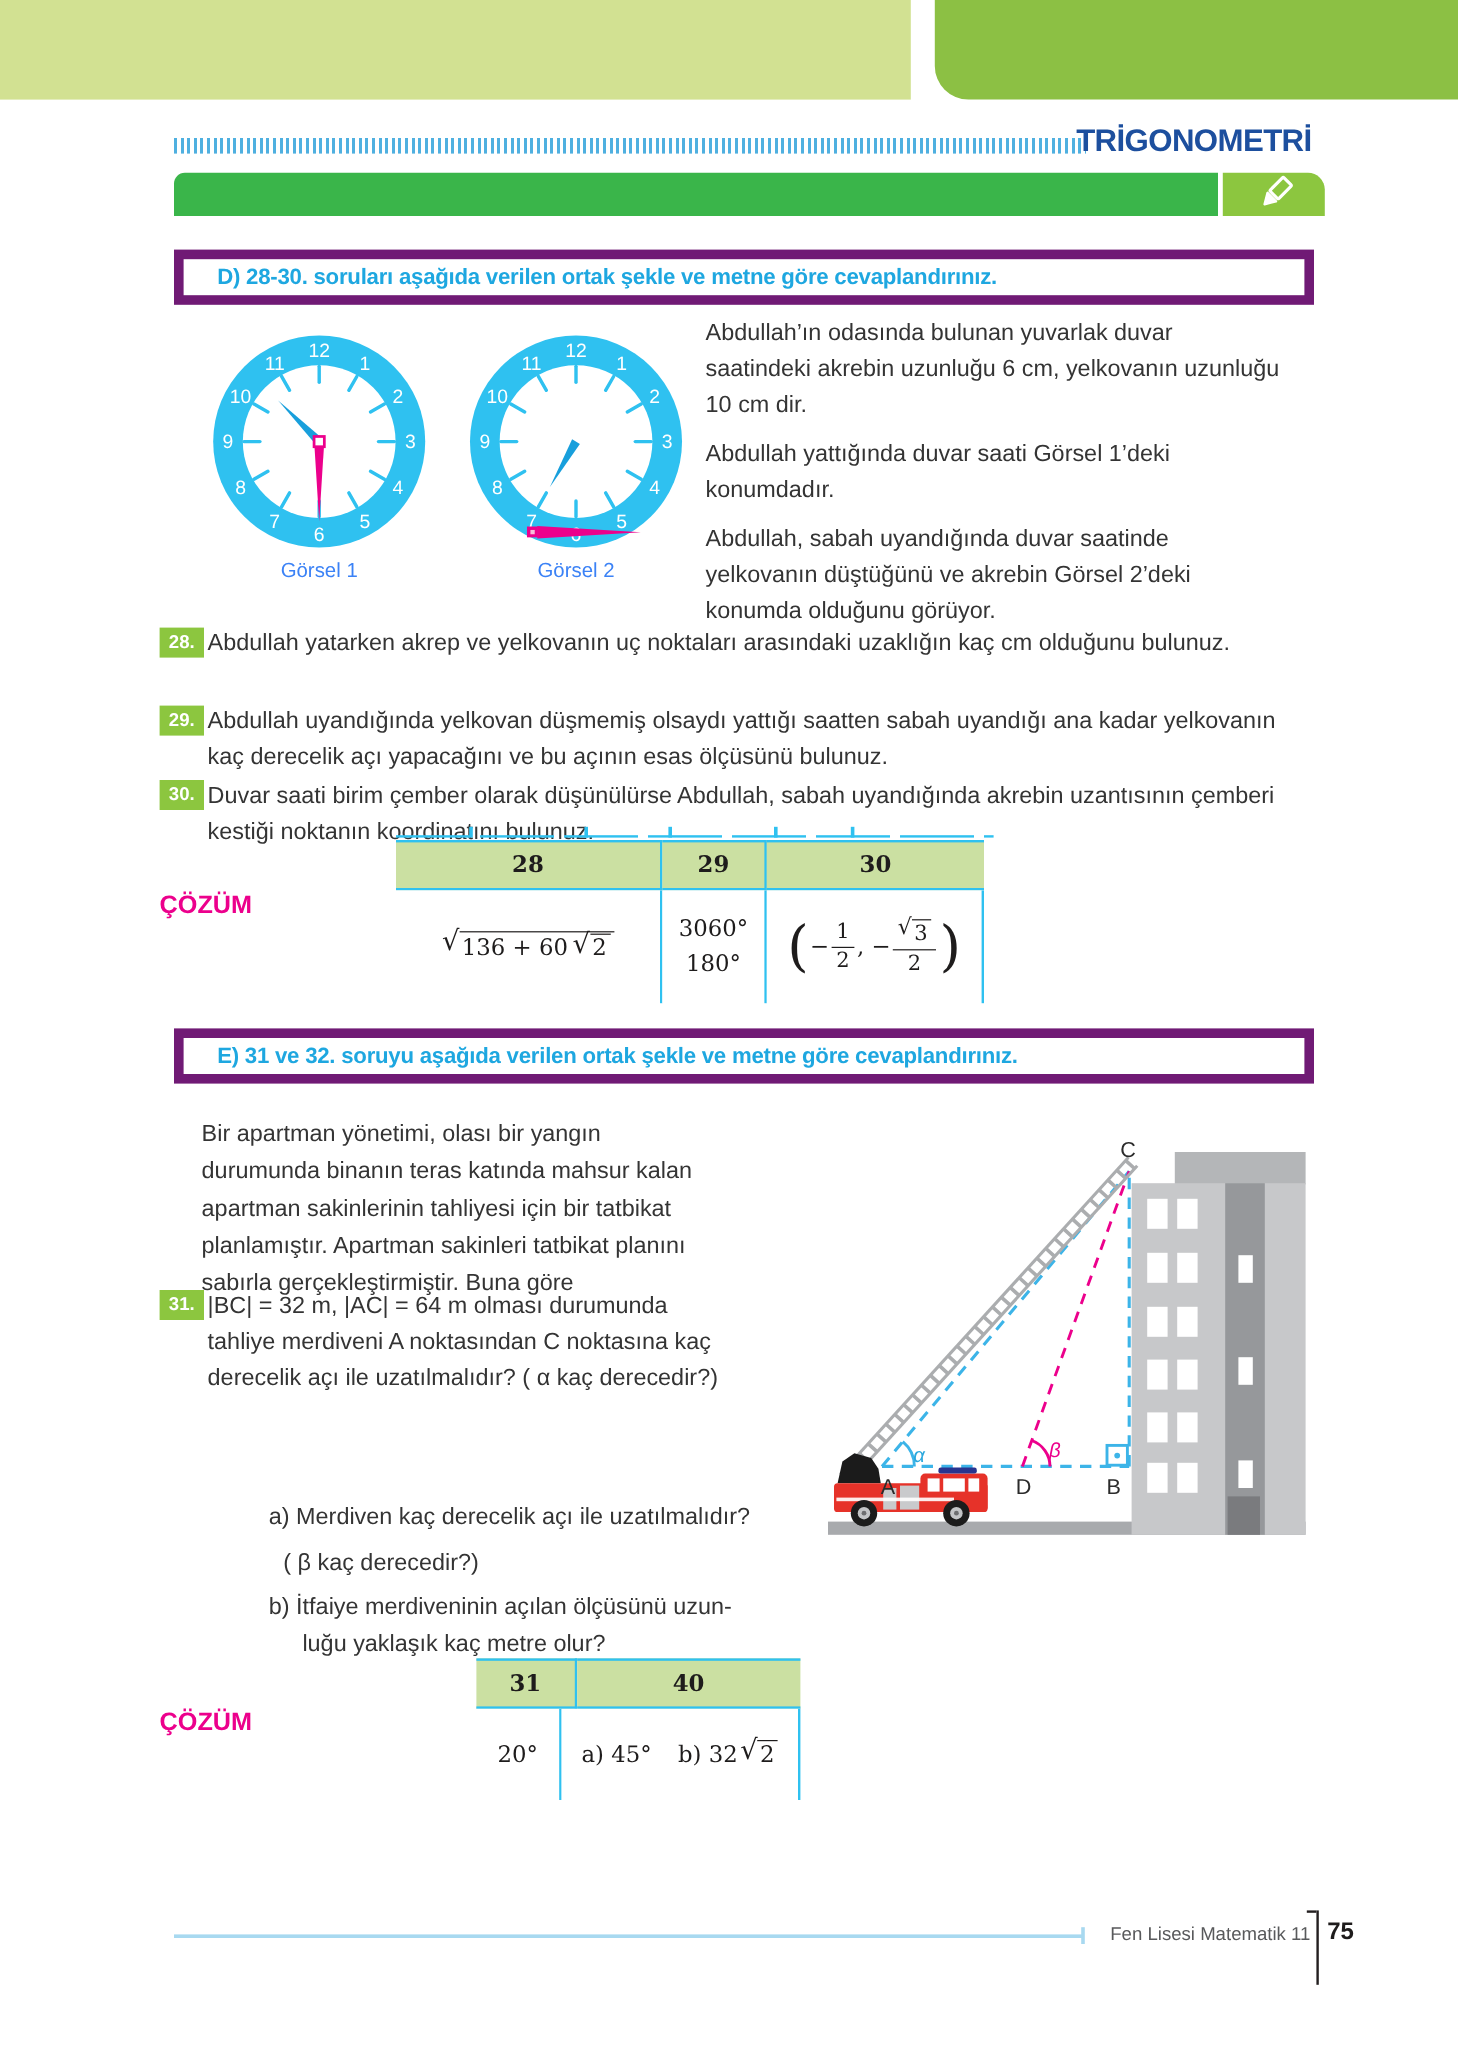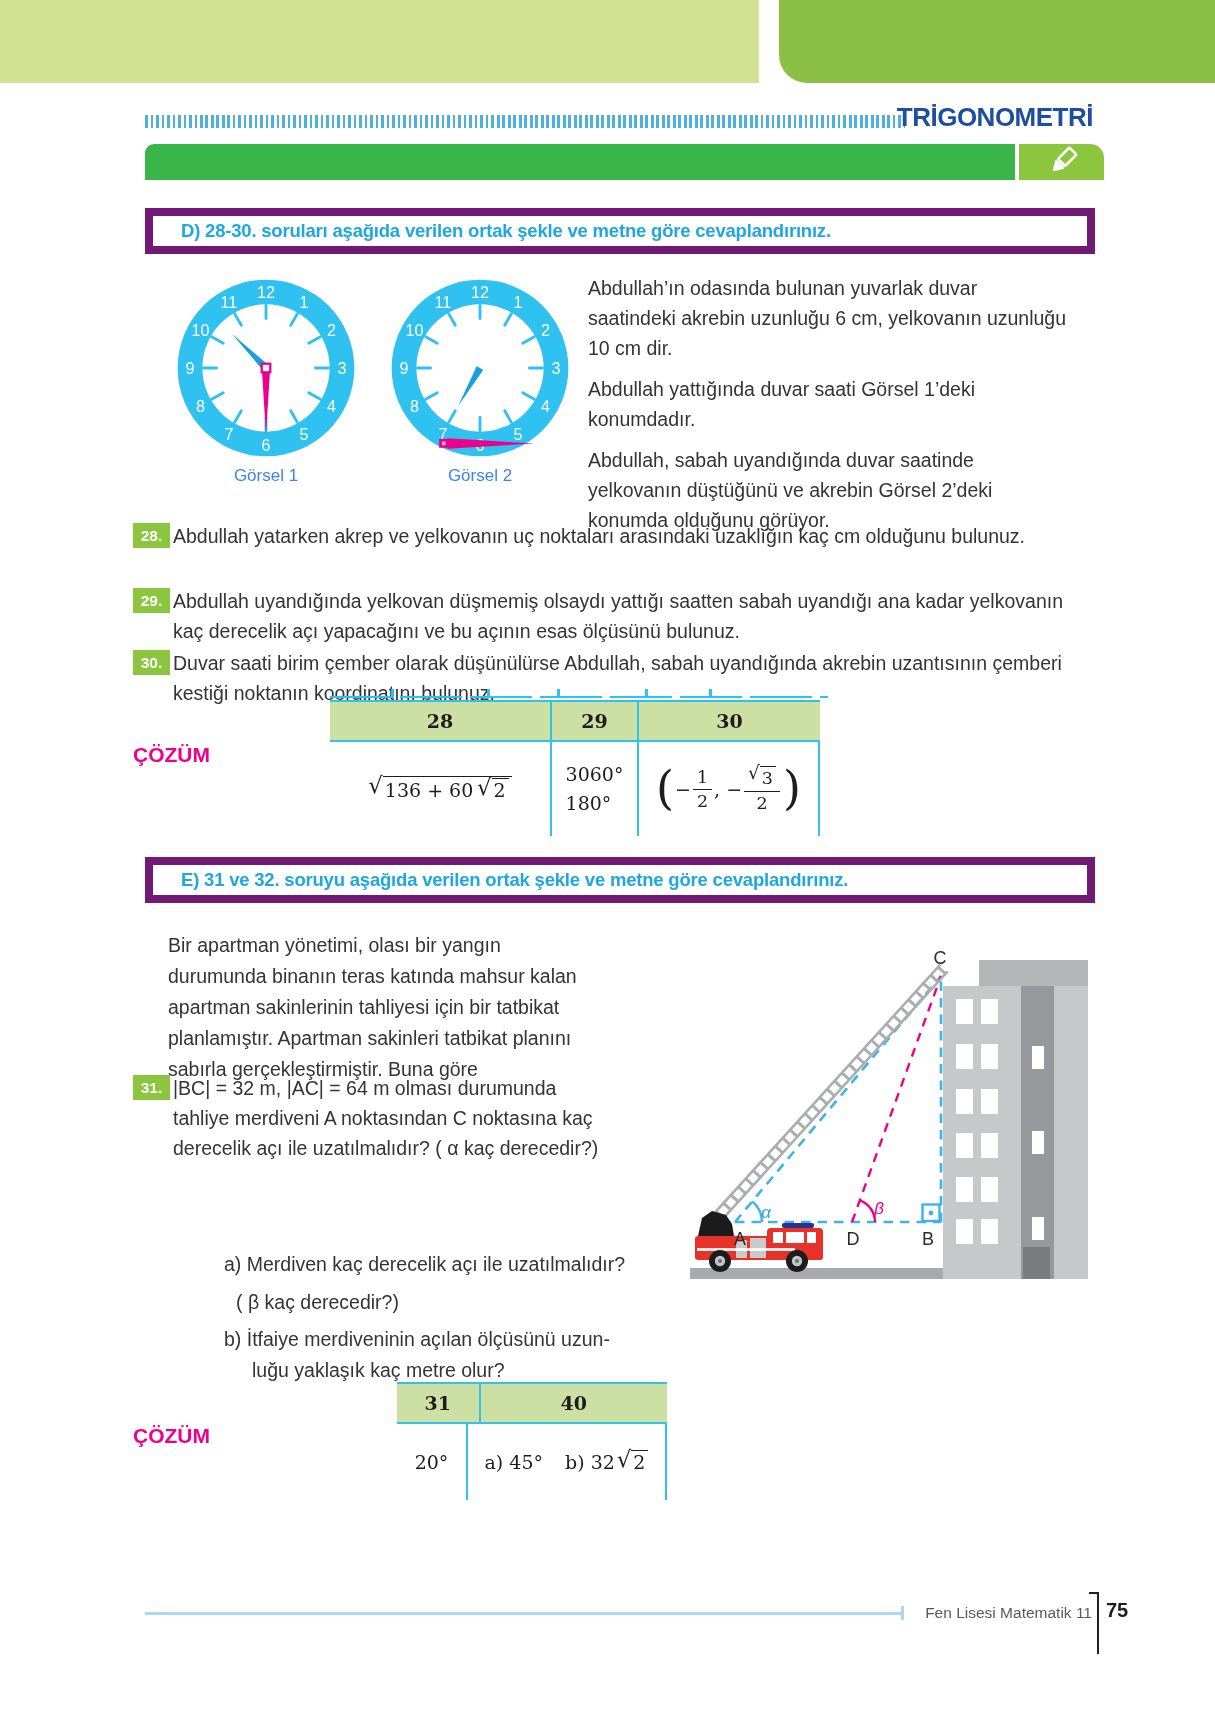--- a/index.html
+++ b/index.html
@@ -21,21 +21,21 @@
       border-radius:0 14px 0 0;display:flex;align-items:center;justify-content:center;}
 
   .blue-box{position:absolute;left:145px;width:950px;height:46px;border:8px solid #701a75;
       box-sizing:border-box;display:flex;align-items:center;}
   .blue-box .bh{padding-left:28px;font-size:18.5px;font-weight:bold;color:#1ea7e0;letter-spacing:-0.2px;}
 
   .clock{position:absolute;}
   .fig-label{position:absolute;width:190px;text-align:center;font-size:17px;color:#3b82f6;}
 
   .intro-d{position:absolute;left:588px;top:262px;width:480px;font-size:19.5px;line-height:30px;}
-  .intro-d p{margin:11px 0 11px 0;}
+  .intro-d p{margin:0 0 11px 0;}
 
   .question{position:absolute;}
   .qbadge{position:absolute;left:0;top:2px;width:37px;height:25px;background:#8cc63f;color:#fff;
       font-weight:bold;font-size:15.5px;display:flex;align-items:center;justify-content:center;}
   .qtext{margin-left:40px;font-size:19.5px;line-height:30px;}
 
   .cozum{position:absolute;left:133px;color:#ec008c;font-weight:bold;font-size:21px;margin-top:32px;}
 
   
   .soltable{position:absolute;}
@@ -49,21 +49,21 @@
   .remnant{position:absolute;left:330px;top:687px;width:498px;height:11px;}
   .remnant .rl{position:absolute;left:0;bottom:0;width:100%;height:2.5px;
       background:repeating-linear-gradient(90deg,#2fc1f0 0 62px,transparent 62px 70px);}
   .remnant .rt{position:absolute;bottom:0;width:2.5px;height:9px;background:#2fc1f0;}
 
   
   .mathf{font-family:"DejaVu Serif","Liberation Serif",serif;color:#1e1c1c;}
   .sqrt{display:inline-flex;align-items:flex-start;}
   .sqrt .sign{line-height:1;font-size:1.2em;transform:translateY(-2px);}
   .sqrt .vinc{border-top:1.7px solid #1e1c1c;padding:1px 3px 0 2px;line-height:1.15;}
-  .a29{line-height:1.55;text-align:left;}
+  .a29{line-height:1.55;text-align:center;}
   .expr{display:inline-flex;align-items:center;}
   .bigp{font-size:46px;font-weight:200;line-height:0.85;margin:0 1px;}
   .frac{display:inline-flex;flex-direction:column;text-align:center;font-size:17.5px;margin:0 2px;}
   .frac .num{border-bottom:1.6px solid #1e1c1c;padding:0 4px 2px;}
   .frac .den{padding-top:1px;}
   .gap18{display:inline-block;width:22px;}
 
   .eline{position:absolute;font-size:19.5px;line-height:30px;}
 
   

